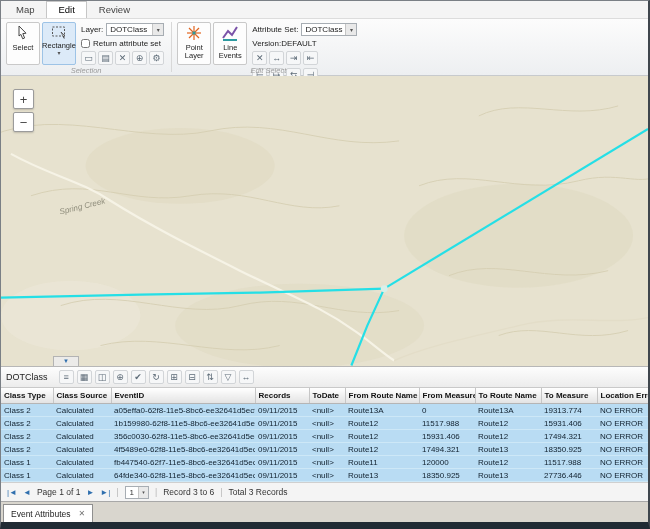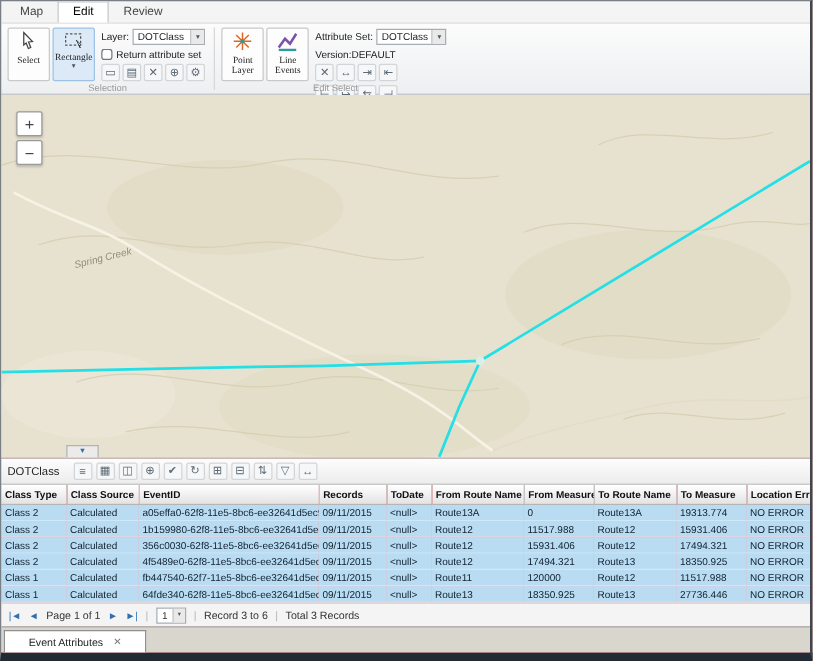--- a/index.html
+++ b/index.html
@@ -11,25 +11,25 @@
   
   .ribbon-tabs { height:18px; flex:0 0 auto; background:#f4f4f4; display:flex; align-items:flex-end;
                  padding-left:3px; border-bottom:1px solid #dcdcdc; }
   .ribbon-tab { font-size:9.5px; color:#444; padding:2px 11px 3px; border:1px solid transparent; border-bottom:none; }
   .ribbon-tab.active { background:#fff; border-color:#c6c6c6; color:#000; }
 
   
   .ribbon { height:57px; flex:0 0 auto; background:linear-gradient(#fcfcfc,#edeff1);
             border-bottom:1px solid #c7cacd; display:flex; }
   .rgroup { position:relative; display:flex; align-items:flex-start; padding:2px 7px 11px 4px; }
-  .glabel { position:absolute; left:0; right:0; bottom:0; text-align:center; font-size:7.5px; color:#9a9a9a; }
+  .glabel { position:absolute; left:0; right:0; bottom:0; text-align:center; font-size:7.5px; color:#9a9a9a;font-style:italic; }
   .gsep { width:1px; background:#d8d8d8; margin:3px 0; flex:0 0 auto; }
   .bigbtn { display:flex; flex-direction:column; align-items:center; width:34px; min-height:43px;
             border:1px solid #c9c9c9; background:#fdfdfd; border-radius:2px; margin:1px; padding:2px 0 1px;
-            font-size:7.5px; color:#222; text-align:center; line-height:8px; gap:1px;font-family:Liberation Serif, serif; }
+            font-size:7.5px; color:#222; text-align:center; line-height:8px; gap:1px; }
   .bigbtn.selected { background:#dceaf8; border-color:#9dc3e6; }
   .col { display:flex; flex-direction:column; gap:3px; margin-left:4px; margin-top:2px; }
   .frow { display:flex; align-items:center; gap:3px; font-size:8px; color:#222; white-space:nowrap; }
   .combo { display:flex; align-items:center; height:13px; background:#fff; border:1px solid #a7adb3;
            font-size:8px; color:#222; }
   .combo .cval { padding:0 3px; flex:1; white-space:nowrap; }
   .combo .carr { width:11px; align-self:stretch; background:#e9e9e9; border-left:1px solid #c5c5c5;
                  display:flex; align-items:center; justify-content:center; font-size:6px; color:#555; }
   input[type=checkbox] { width:9px; height:9px; margin:0; }
   .icon-row { display:flex; gap:2px; }
@@ -67,21 +67,21 @@
   .pgnav { color:#2f6fae; font-size:8px; }
   .pgsep { color:#b5b5b5; }
   .pgbox { display:flex; align-items:center; height:13px; border:1px solid #a7adb3; background:#fff; font-size:8px; }
   .pgbox .cval { padding:0 4px; }
   .pgbox .carr { width:10px; align-self:stretch; border-left:1px solid #c5c5c5; background:#e9e9e9;
                  font-size:5px; display:flex; align-items:center; justify-content:center; color:#555; }
 
   .bottom-tabs { height:21px; flex:0 0 auto; background:#d9d6ce; border-top:1px solid #a8a8a8;
                  display:flex; align-items:stretch; padding-left:2px; }
   .btab { margin-top:2px; background:#fff; border:1px solid #8f8f8f; border-bottom:none; display:flex;
-          align-items:center; gap:8px; padding:0 19px; font-size:8.5px; color:#222; }
+          align-items:center; gap:8px; padding:0 7px; font-size:8.5px; color:#222; }
   .btab .close { color:#777; font-size:8px; }
 </style>
 </head>
 <body>
 
 <div class="window">
 
   <div class="ribbon-tabs">
       <div class="ribbon-tab">Map</div>
       <div class="ribbon-tab active">Edit</div>

